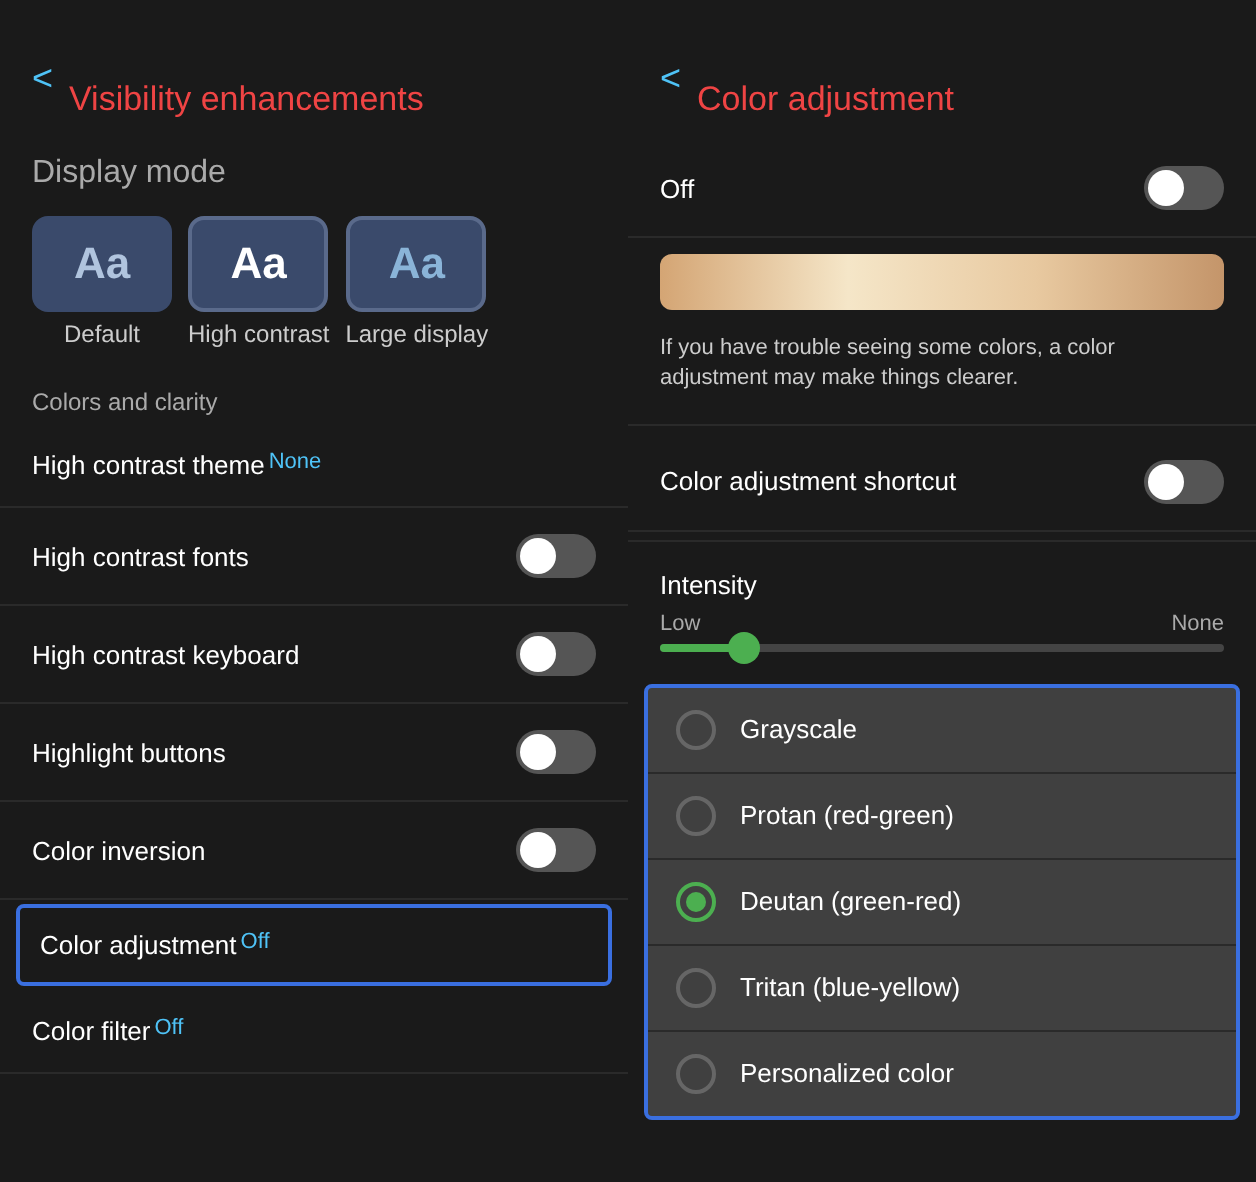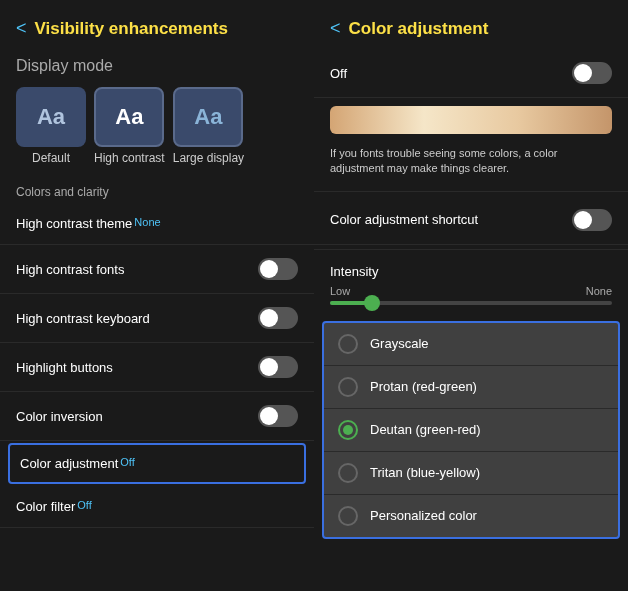--- a/index.html
+++ b/index.html
@@ -28,23 +28,24 @@
       gap: 8px;
     }
 
     .back-arrow {
       color: #4FC3F7;
       font-size: 18px;
       cursor: pointer;
     }
 
     .panel-title {
-      color: #fde047;
+      color: #ef4444;
       font-size: 17px;
-      font-weight: 700;
+      font-weight: 400;
+      margin-top: 22px;
     }
 
     .section-label {
       color: #aaaaaa;
       font-size: 16px;
       padding: 8px 16px 4px;
     }
 
     
     .display-mode-row {
@@ -56,21 +57,21 @@
     .display-mode-item {
       display: flex;
       flex-direction: column;
       align-items: center;
       gap: 4px;
       cursor: pointer;
     }
 
     .display-mode-box {
       width: 70px;
-      height: 60px;
+      height: 48px;
       border-radius: 8px;
       display: flex;
       align-items: center;
       justify-content: center;
       font-size: 22px;
       font-weight: bold;
     }
 
     .display-mode-box.default-box {
       background: #3a4a6b;
@@ -371,21 +372,21 @@
 
   <div class="setting-row">
     <span class="setting-row-title">Off</span>
     <div class="toggle off">
       <div class="toggle-knob"></div>
     </div>
   </div>
 
   <div class="color-preview-bar"></div>
 
-  <div class="color-description">If you fonts trouble seeing some colors, a color adjustment may make things clearer.</div>
+  <div class="color-description">If you have trouble seeing some colors, a color adjustment may make things clearer.</div>
 
   <div class="divider"></div>
 
   <div class="setting-row">
     <span class="setting-row-title">Color adjustment shortcut</span>
     <div class="toggle off">
       <div class="toggle-knob"></div>
     </div>
   </div>
 

